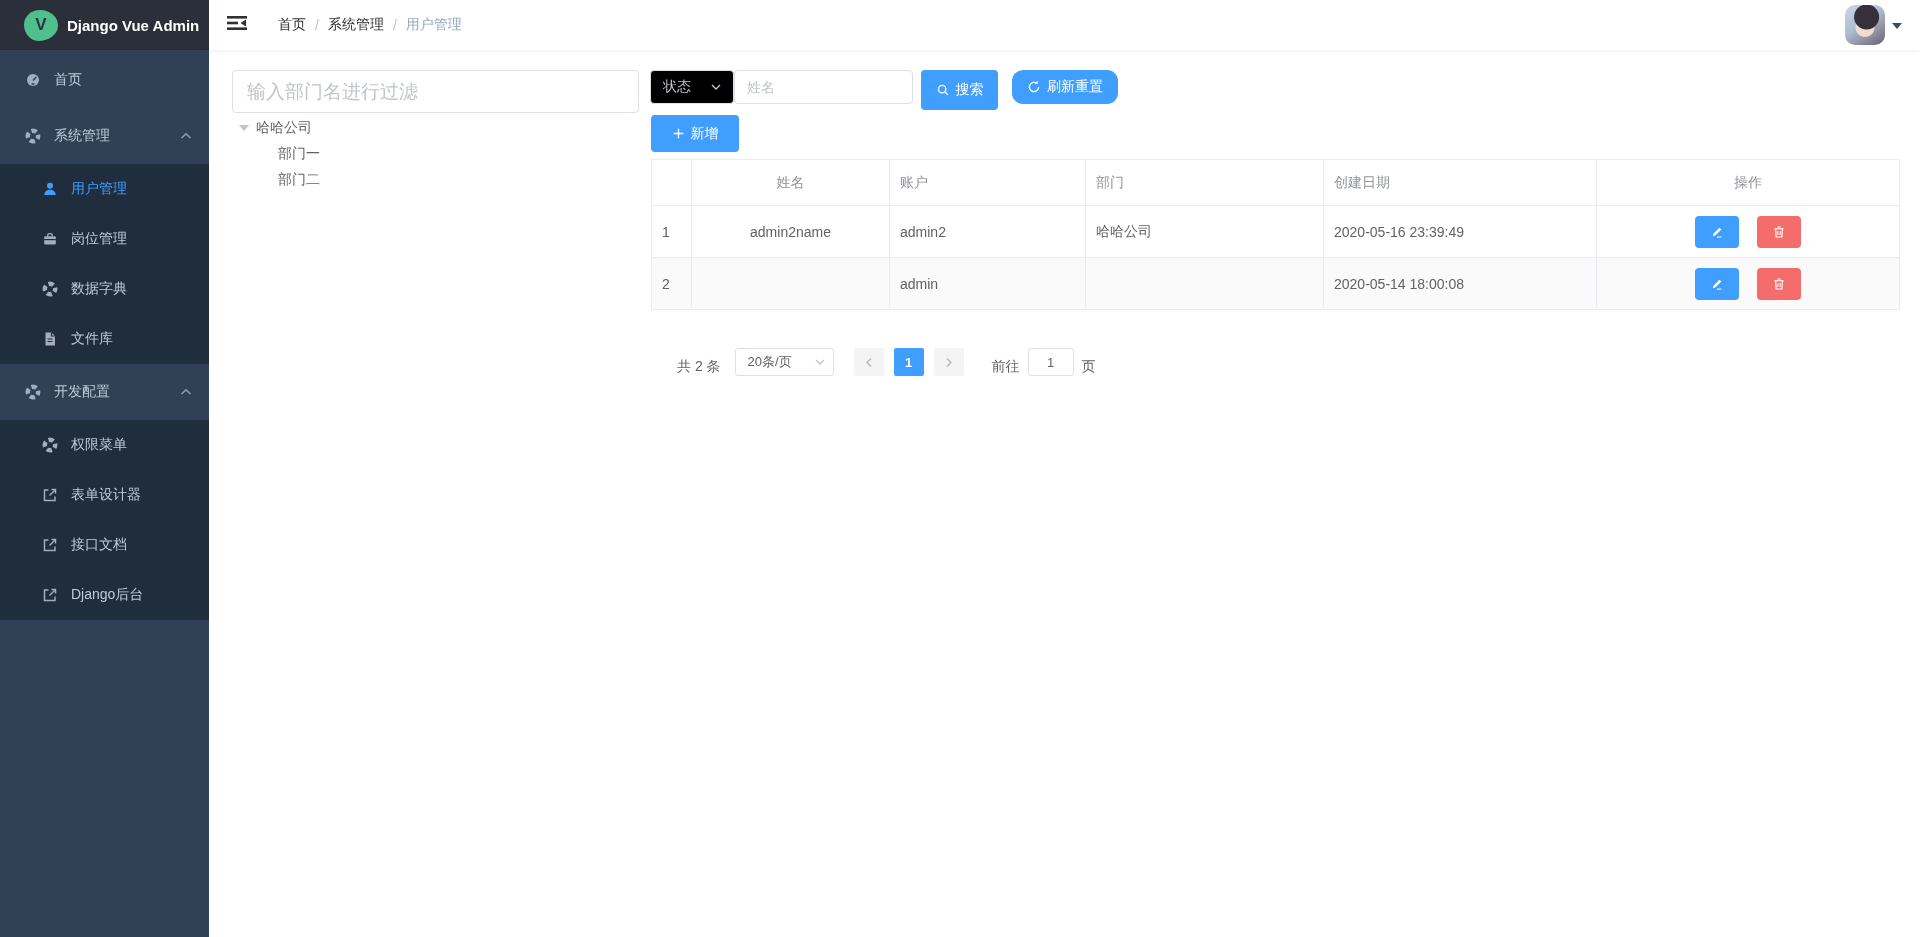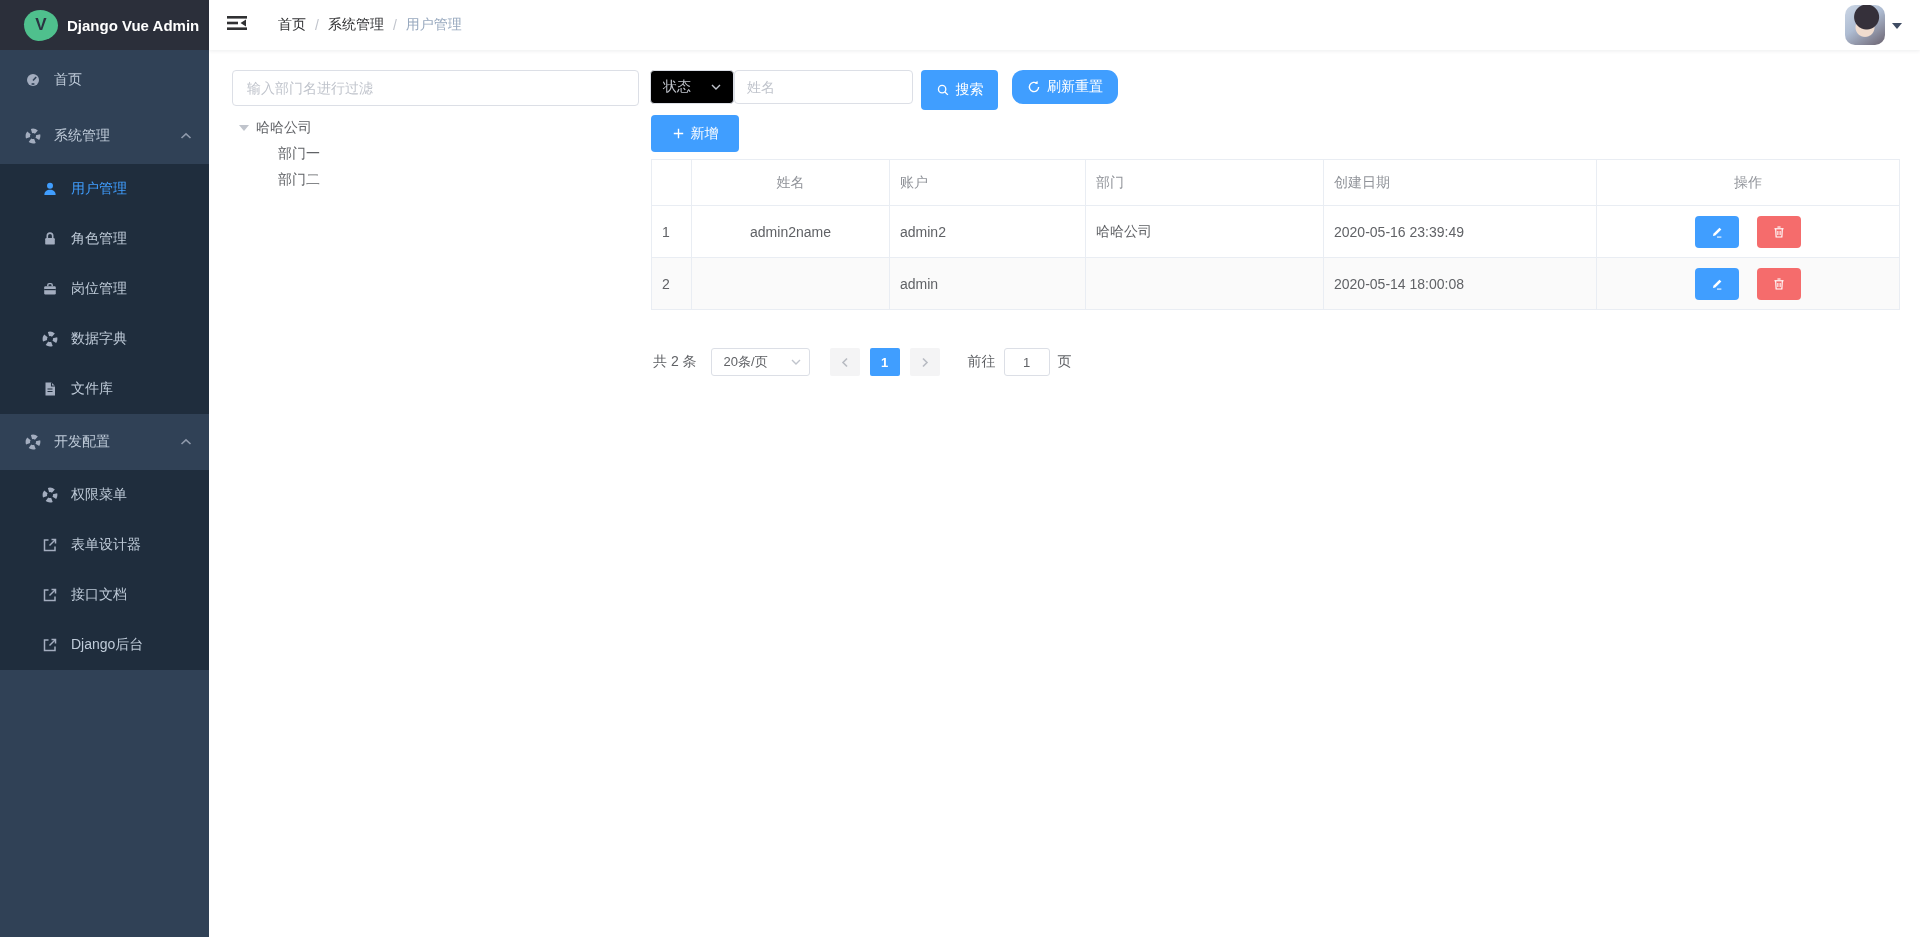--- a/index.html
+++ b/index.html
@@ -35,22 +35,22 @@
   .avatar { width:40px; height:40px; border-radius:10px;
             background:
               radial-gradient(circle at 54% 30%, #35303a 0 12px, rgba(0,0,0,0) 13px),
               radial-gradient(circle at 50% 56%, #f0dcce 0 9px, rgba(0,0,0,0) 10px),
               linear-gradient(145deg,#ccd7e6 0%,#aebcd2 45%,#6b6370 100%); }
   .avatar-caret { width:0; height:0; border:5px solid transparent; border-top:6px solid #3f4c63; margin-left:7px; margin-top:6px; }
 
   
   .content { position:absolute; left:209px; top:50px; right:0; bottom:0; background:#fff; }
 
-  .dept-filter { position:absolute; left:23px; top:20px; width:407px; height:36px; border:1px solid #dcdfe6;
-                 border-radius:4px; padding:0 14px; font-size:14px; color:#606266; outline:none;
+  .dept-filter { position:absolute; left:23px; top:20px; width:407px; height:43px; border:1px solid #dcdfe6;
+                 border-radius:4px; padding:0 14px; font-size:19px; color:#606266; outline:none;
                  font-family:inherit; }
   .dept-filter::placeholder { color:#c0c4cc; }
 
   .tree { position:absolute; left:23px; top:64px; width:407px; font-size:14px; color:#606266; }
   .tree-node { height:27px; display:flex; align-items:center; cursor:pointer; }
   .tree-caret { width:0; height:0; border:5px solid transparent; border-top:6px solid #c0c4cc;
                 margin-left:7px; margin-right:7px; margin-top:5px; }
   .tree-child { padding-left:46px; height:26px; }
 
   .toolbar-input { position:absolute; top:20px; height:34px; border:1px solid #dcdfe6; border-radius:4px;
@@ -76,21 +76,21 @@
   .user-table th, .user-table td { border:1px solid #e9edf3; padding:0 10px; }
   .user-table th { height:46px; color:#909399; font-weight:500; background:#fff; text-align:left; }
   .user-table td { height:52px; color:#606266; }
   .user-table .c-center { text-align:center; }
   .user-table tr.striped td { background:#fafafa; }
   .op-cell { text-align:center; }
   .mini-btn { display:inline-flex; width:44px; height:32px; border-radius:4px; align-items:center;
               justify-content:center; margin:0 7px; border:none; cursor:pointer; }
 
   
-  .pagination { position:absolute; left:444px; top:298px; height:28px; display:flex; align-items:center;
+  .pagination { position:absolute; left:468px; top:298px; height:28px; display:flex; align-items:flex-end;
                 font-size:14px; color:#606266; }
   .pg-total { margin-right:14px; }
   .pg-size { width:99px; height:28px; border:1px solid #dcdfe6; border-radius:3px; display:flex;
              align-items:center; justify-content:space-between; padding:0 8px 0 12px; font-size:13px;
              color:#606266; cursor:pointer; }
   .pg-arrow { width:30px; height:28px; background:#f4f4f5; border:none; border-radius:2px; margin-left:10px;
               display:flex; align-items:center; justify-content:center; cursor:pointer; }
   .pg-prev { margin-left:20px; }
   .pg-page { width:30px; height:28px; background:#409EFF; color:#fff; border-radius:2px; margin-left:10px;
              display:flex; align-items:center; justify-content:center; font-size:13px; font-weight:bold;
@@ -128,27 +128,20 @@
       </svg>
     </div>
 
     <div class="submenu">
       <div class="menu-item active">
         <svg class="ico" viewBox="0 0 16 16">
           <circle cx="8" cy="4.8" r="3" fill="currentColor"></circle>
           <path d="M2.4 13.6c0-3.1 2.5-4.8 5.6-4.8s5.6 1.7 5.6 4.8v.5H2.4z" fill="currentColor"></path>
         </svg>
         <span class="mi-label">用户管理</span>
-      </div>
-      <div class="menu-item">
-        <svg class="ico" viewBox="0 0 16 16">
-          <rect x="3.2" y="7" width="9.6" height="6.6" rx="1.2" fill="currentColor"></rect>
-          <path d="M5.3 7V4.8a2.7 2.7 0 0 1 5.4 0V7" fill="none" stroke="currentColor" stroke-width="1.6"></path>
-        </svg>
-        <span class="mi-label">角色管理</span>
       </div>
       <div class="menu-item">
         <svg class="ico" viewBox="0 0 16 16">
           <rect x="2.2" y="5.2" width="11.6" height="8.2" rx="1.2" fill="currentColor"></rect>
           <path d="M5.8 5.2V4a1.4 1.4 0 0 1 1.4-1.4h1.6A1.4 1.4 0 0 1 10.2 4v1.2" fill="none" stroke="currentColor" stroke-width="1.4"></path>
           <path d="M2.2 8.6h11.6" stroke="#1f2d3d" stroke-width="1.2"></path>
         </svg>
         <span class="mi-label">岗位管理</span>
       </div>
       <div class="menu-item">

